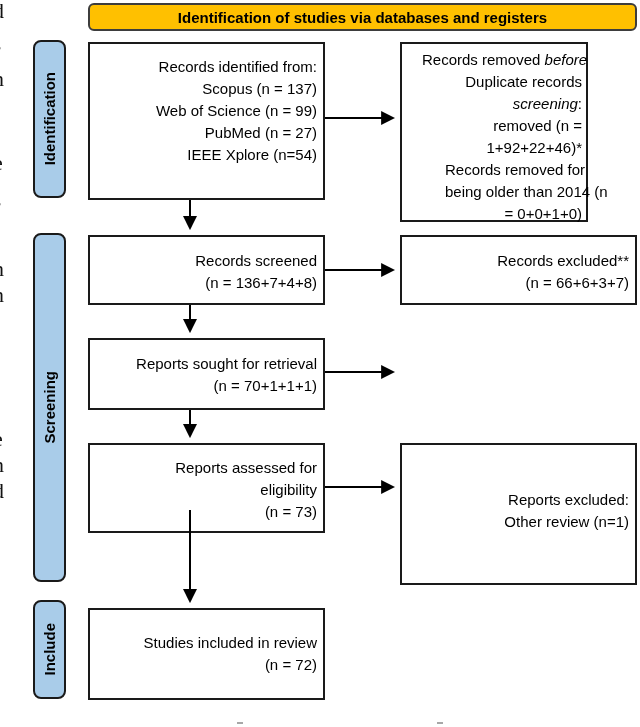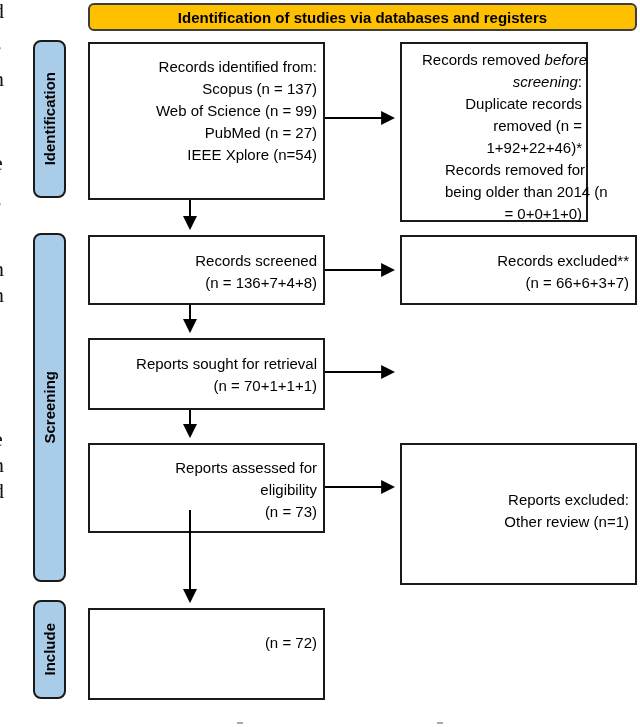--- a/index.html
+++ b/index.html
@@ -111,27 +111,28 @@
     <div class="ln">(n = 70+1+1+1)</div>
   </div>
 
   <div class="box" id="box-assessed">
     <div class="ln">Reports assessed for</div>
     <div class="ln">eligibility</div>
     <div class="ln">(n = 73)</div>
   </div>
 
   <div class="box" id="box-included">
+    <div class="ln">Studies included in review</div>
     <div class="ln">(n = 72)</div>
   </div>
 
   <div class="box" id="box-removed">
     <div class="ln"><span>Records removed </span><em>before</em></div>
+    <div class="ln indent">Duplicate records</div>
     <div class="ln"><em>screening</em><span>:</span></div>
-    <div class="ln indent">Duplicate records</div>
     <div class="ln indent">removed (n =</div>
     <div class="ln indent">1+92+22+46)*</div>
     <div class="ln indent">Records removed for</div>
     <div class="ln indent">being older than 2014 (n</div>
     <div class="ln indent">= 0+0+1+0)</div>
   </div>
 
   <div class="box" id="box-excluded">
     <div class="ln">Records excluded**</div>
     <div class="ln">(n = 66+6+3+7)</div>

